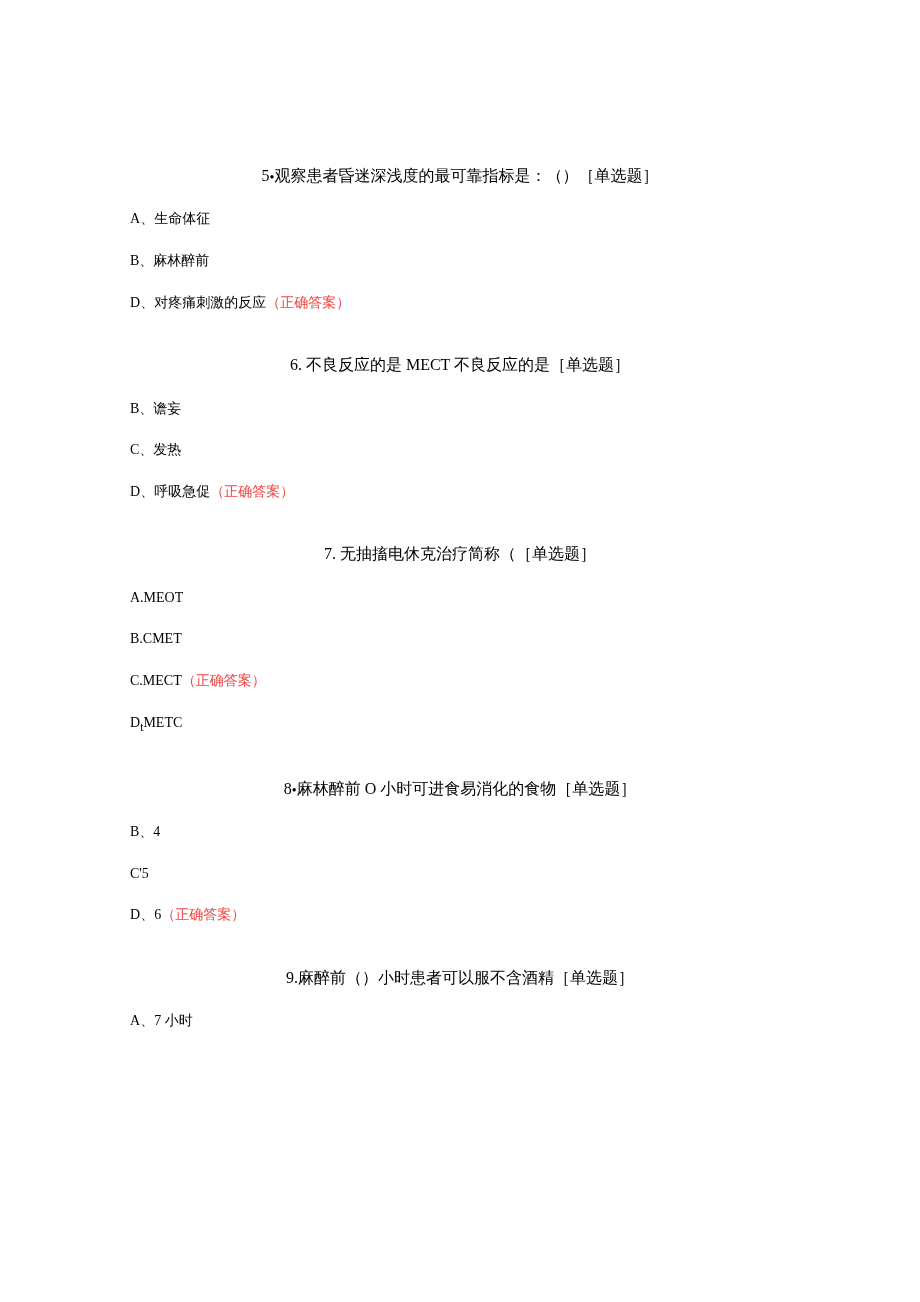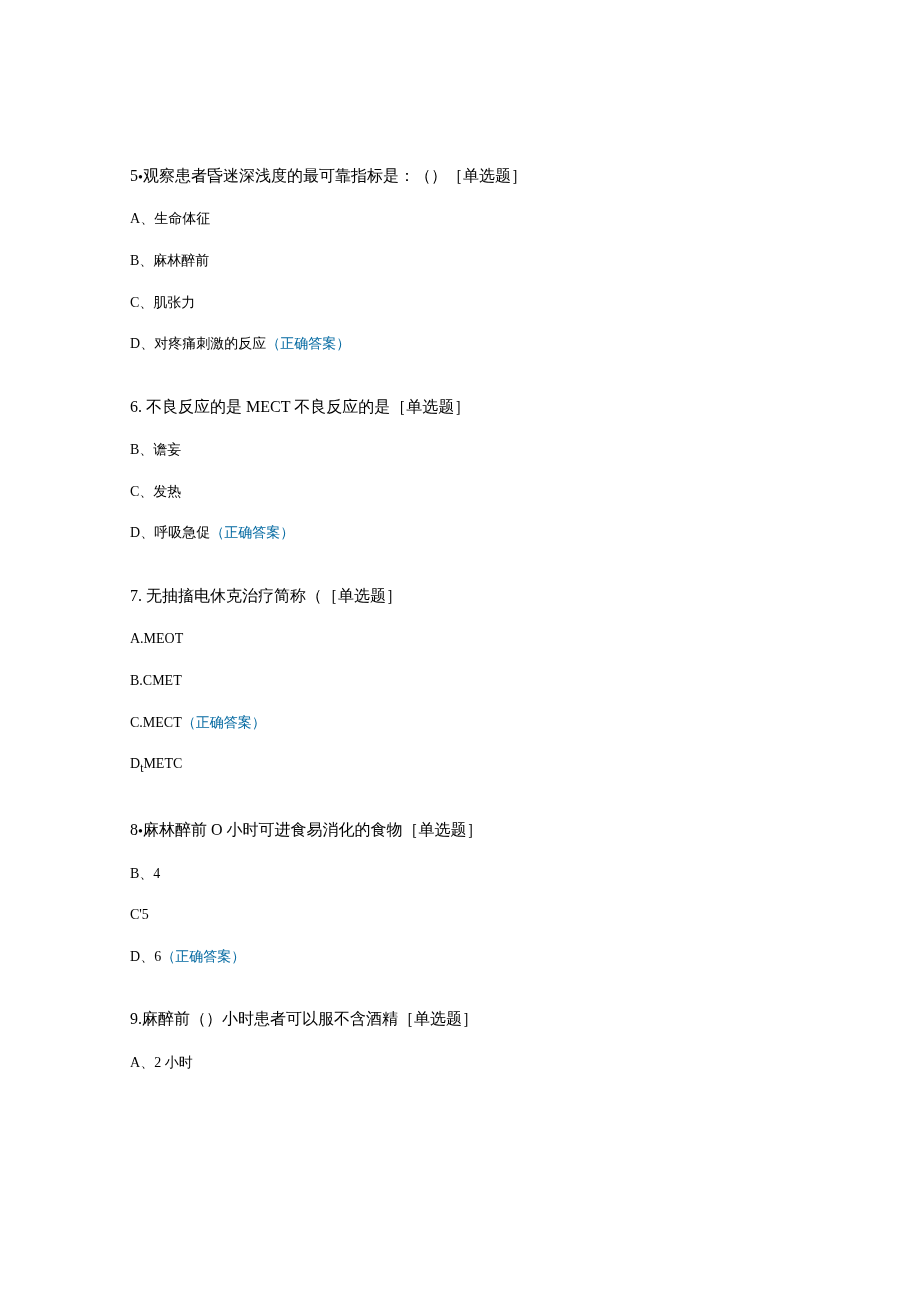--- a/index.html
+++ b/index.html
@@ -14,32 +14,33 @@
     box-sizing: border-box;
   }
   .question {
     margin-bottom: 42px;
   }
   .q-stem {
     font-size: 16px;
     color: #000;
     margin-bottom: 22px;
     line-height: 1.4;
+    text-align: center;
   }
   .option {
     font-size: 14px;
     color: #000;
     margin-bottom: 22px;
     line-height: 1.4;
   }
   .latin {
     font-family: "Times New Roman", Times, serif;
   }
   .correct {
-    color: #0369a1;
+    color: #ef4444;
   }
   .bullet {
     font-family: "Times New Roman", Times, serif;
     font-size: 14px;
     vertical-align: middle;
   }
 </style>
 </head>
 <body>
 
@@ -47,23 +48,20 @@
 
   <div class="question">
     <div class="q-stem">
       <span class="latin">5</span><span class="bullet">•</span><span>观察患者昏迷深浅度的最可靠指标是：（）［单选题］</span>
     </div>
     <div class="option">
       <span class="latin">A</span><span>、生命体征</span>
     </div>
     <div class="option">
       <span class="latin">B</span><span>、麻林醉前</span>
-    </div>
-    <div class="option">
-      <span class="latin">C</span><span>、肌张力</span>
     </div>
     <div class="option">
       <span class="latin">D</span><span>、对疼痛刺激的反应</span><span class="correct">（正确答案）</span>
     </div>
   </div>
 
   <div class="question">
     <div class="q-stem">
       <span class="latin">6. </span><span>不良反应的是 </span><span class="latin">MECT </span><span>不良反应的是［单选题］</span>
     </div>
@@ -109,17 +107,17 @@
     <div class="option">
       <span class="latin">D</span><span>、6</span><span class="correct">（正确答案）</span>
     </div>
   </div>
 
   <div class="question">
     <div class="q-stem">
       <span class="latin">9.</span><span>麻醉前（）小时患者可以服不含酒精［单选题］</span>
     </div>
     <div class="option">
-      <span class="latin">A</span><span>、2 小时</span>
+      <span class="latin">A</span><span>、7 小时</span>
     </div>
   </div>
 
 </div>
 
 </body></html>

